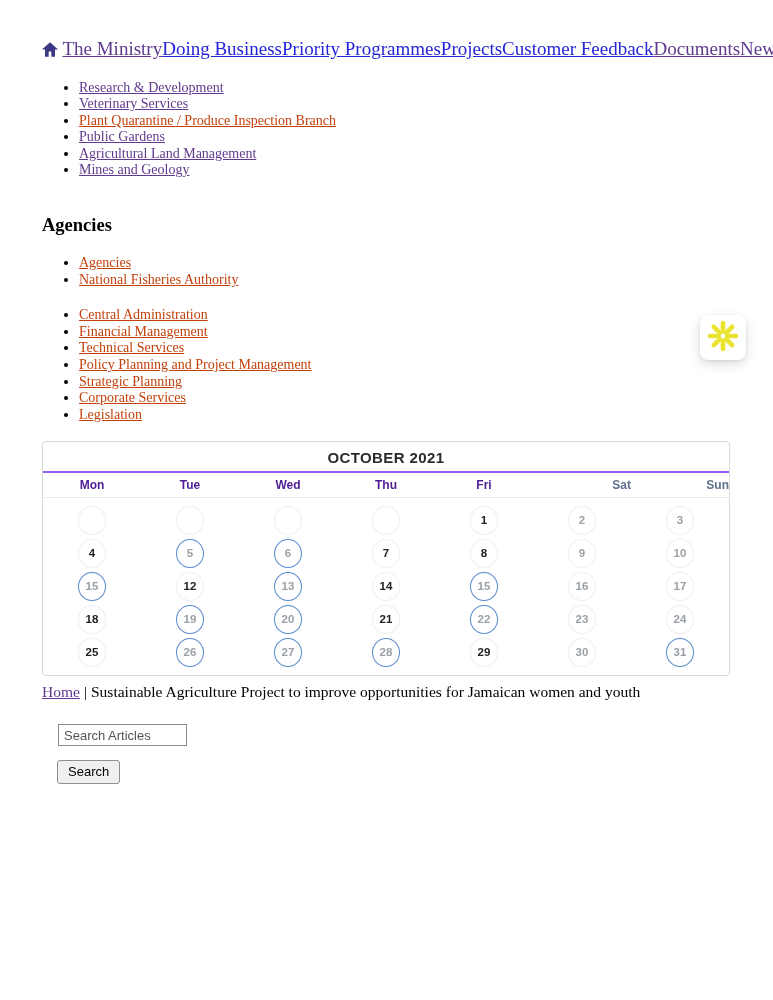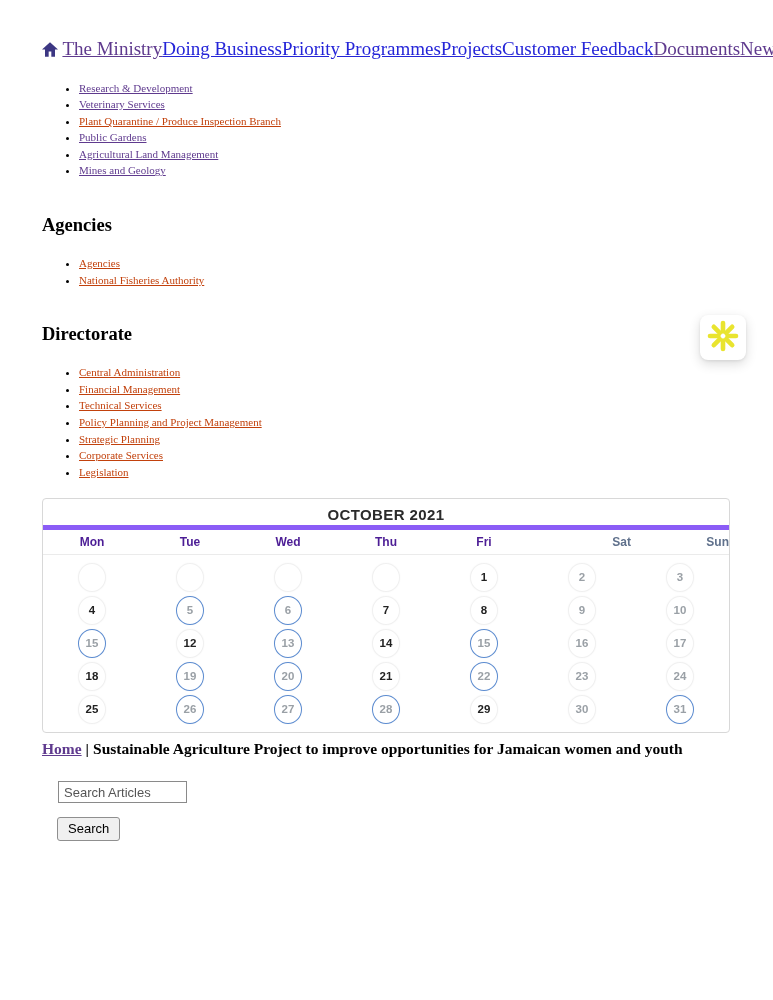--- a/index.html
+++ b/index.html
@@ -16,34 +16,34 @@
   .topnav a { text-decoration:underline; color:#2525d8; }
   .topnav a.visited { color:#5f3a8e; }
   .ic { display:inline-block; vertical-align:-2px; }
   .home-ic svg { display:block; }
   .search-ic { margin-left:1px; vertical-align:-2.5px; }
 
   
   .section h3 { font-size:18.5px; font-weight:bold; margin:36px 0 0 0; }
   .section:first-of-type h3 { margin-top:23px; }
   .section ul { margin:19px 0 0 0; padding-left:37px; }
-  .section li { font-size:11px; line-height:16.6px; }
+  .section li { font-size:14px; line-height:16.6px; }
   .section a { text-decoration:underline; color:#c2410c; }
   .section a.visited { color:#5f3a8e; }
 
   
   .calendar {
     margin-top:18px; width:688px;
     border:1px solid #d8d8d8; border-radius:4px;
     font-family:"Liberation Sans", sans-serif; background:#fff;
   }
   .cal-title {
     height:31px; line-height:31px; text-align:center;
     font-size:15px; font-weight:600; letter-spacing:.4px; color:#2b2b2b;
-    border-bottom:5px solid #8b5cf6;
+    border-bottom:2px solid #8b5cf6;
   }
   .cal-weekdays {
     display:grid; grid-template-columns:repeat(7,1fr);
     height:25px; align-items:center; border-bottom:1px solid #ebebeb;
   }
   .cal-weekdays span { text-align:center; font-size:12px; font-weight:bold; color:#4c1d95; }
   .cal-weekdays span.weekend { color:#60718c; font-weight:600;text-align:right; }
   .cal-grid { display:grid; grid-template-columns:repeat(7,1fr); padding:7px 0 8px 0; row-gap:3px; }
   .cal-cell { height:30px; display:flex; align-items:center; justify-content:center; }
   .day-circle {
@@ -51,21 +51,21 @@
     border:1px solid #f0f0f0; background:#fff;
     display:flex; align-items:center; justify-content:center;
     font-size:11.5px; font-weight:bold; color:#222222;
     box-shadow:0 0 2px rgba(0,0,0,.04);
   }
   .day-circle.muted { color:#9aa0a6; }
   .day-circle.event { border:1.6px solid #5b8bd0; color:#9aa0a6; }
   .day-circle.empty { color:transparent; }
 
   
-  .crumb { margin:7px 0 0 0; font-size:15.5px;font-weight:bold; }
+  .crumb { margin:7px 0 0 0; font-size:15.5px; }
   .crumb a { color:#5f3a8e; text-decoration:underline; }
   .crumb .sep { margin:0 4px; }
 
   
   .art-search {
     display:block; margin:23px 0 0 16px; width:129px; height:21px;
     border:1px solid #8a8a8a; border-radius:0; padding:10px 5px;
     font-family:"Liberation Sans", sans-serif; font-size:13px; color:#222;
   }
   .art-search::placeholder { color:#555; opacity:1; }
@@ -111,21 +111,20 @@
         </ul>
       </div>
       <div class="section">
         <h3>Agencies</h3>
         <ul>
           <li><a href="#">Agencies</a></li>
           <li><a href="#">National Fisheries Authority</a></li>
         </ul>
       </div>
       <div class="section">
-        <h3>Directorate</h3>
         <ul>
           <li><a href="#">Central Administration</a></li>
           <li><a href="#">Financial Management</a></li>
           <li><a href="#">Technical Services</a></li>
           <li><a href="#">Policy Planning and Project Management</a></li>
           <li><a href="#">Strategic Planning</a></li>
           <li><a href="#">Corporate Services</a></li>
           <li><a href="#">Legislation</a></li>
         </ul>
       </div>

